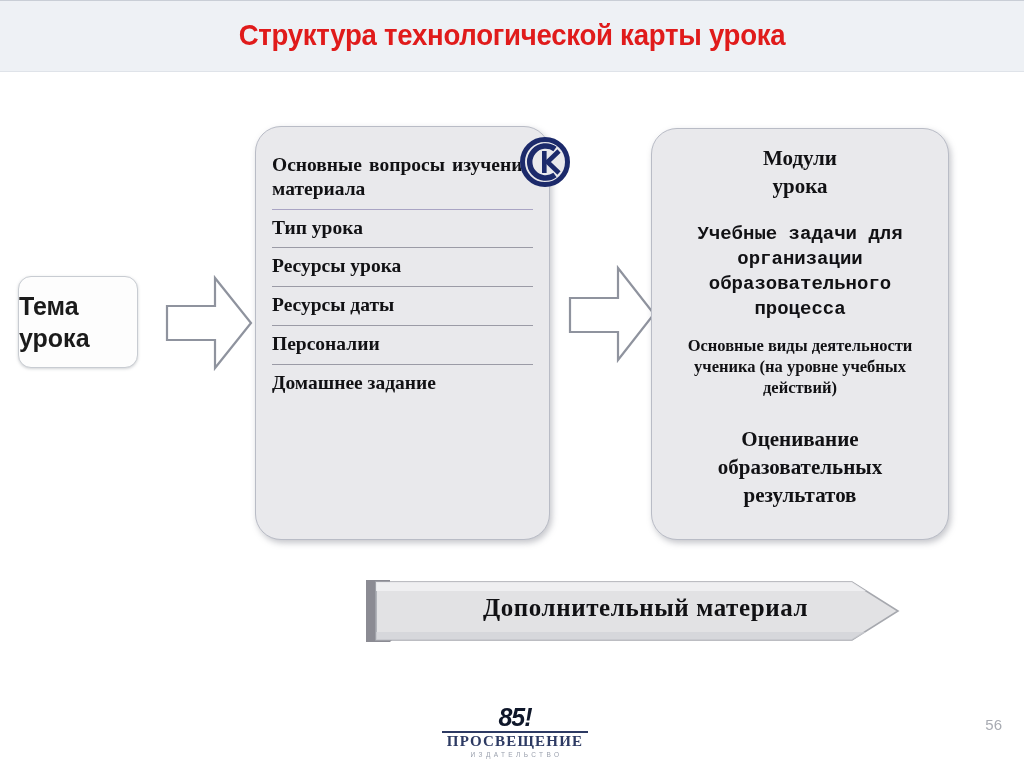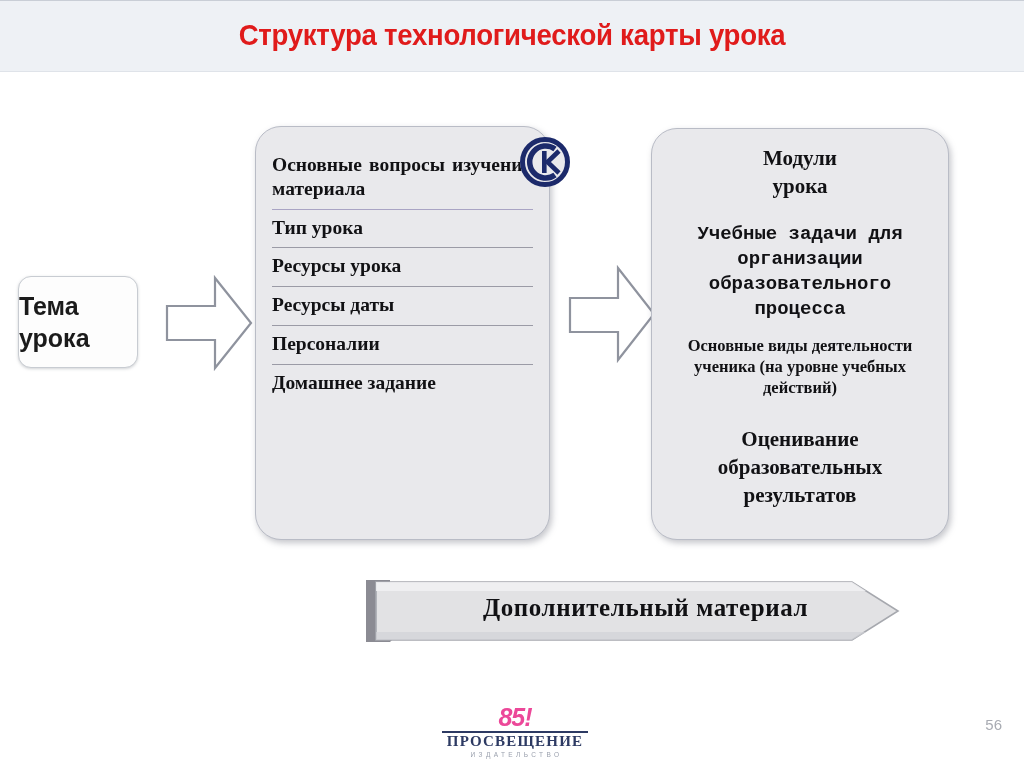--- a/index.html
+++ b/index.html
@@ -175,21 +175,21 @@
     position: absolute;
     left: 440px; top: 706px;
     width: 150px;
     text-align: center;
   }
   .logo-85 {
     font-family: "Liberation Sans", "DejaVu Sans", sans-serif;
     font-style: italic;
     font-weight: bold;
     font-size: 25px;
-    color: #ec4899;
+    color: #0f172a;
     line-height: 0.95;
     letter-spacing: -1px;
   }
   .logo-rule {
     height: 2px;
     background: #2d3a63;
     margin: 1px auto 1px auto;
     width: 146px;
   }
   .logo-name {

